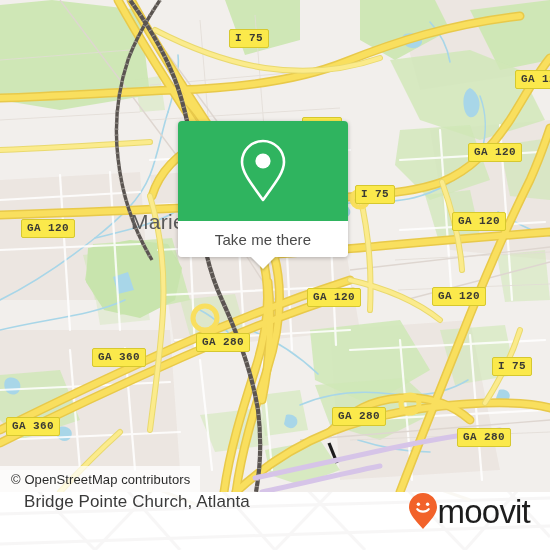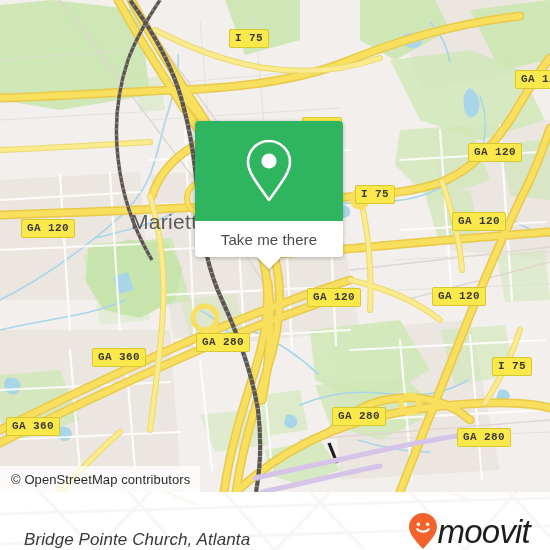--- a/index.html
+++ b/index.html
@@ -58,23 +58,23 @@
     color: #5a5a5a;
     font-family: "Liberation Sans", sans-serif;
     font-size: 21px;
     letter-spacing: .3px;
     white-space: nowrap;
   }
 
   
   .popup {
     position: absolute;
-    left: 195px;
+    left: 178px;
     top: 121px;
-    width: 148px;
+    width: 170px;
     border-radius: 4px;
     overflow: visible;
     box-shadow: 0 1px 4px rgba(0,0,0,.25);
     z-index: 40;
   }
   .popup-top {
     height: 100px;
     border-radius: 4px 4px 0 0;
     display: flex;
     align-items: center;
@@ -139,25 +139,24 @@
     position: absolute;
     left: 0; top: 0;
     width: 550px; height: 58px;
     opacity: .40;
   }
   .footer-inner {
     position: relative;
     width: 100%;
     height: 100%;
     display: flex;
-    align-items: flex-end;
+    align-items: flex-start;
     justify-content: space-between;
     padding: 0 20px 0 24px;
     box-sizing: border-box;
-    font-style: italic;
   }
   .footer-title {
     font-size: 17px;
     color: #3a3a3a;
     letter-spacing: .1px;
     white-space: nowrap;
   }
   .brand {
     display: flex;
     align-items: center;

